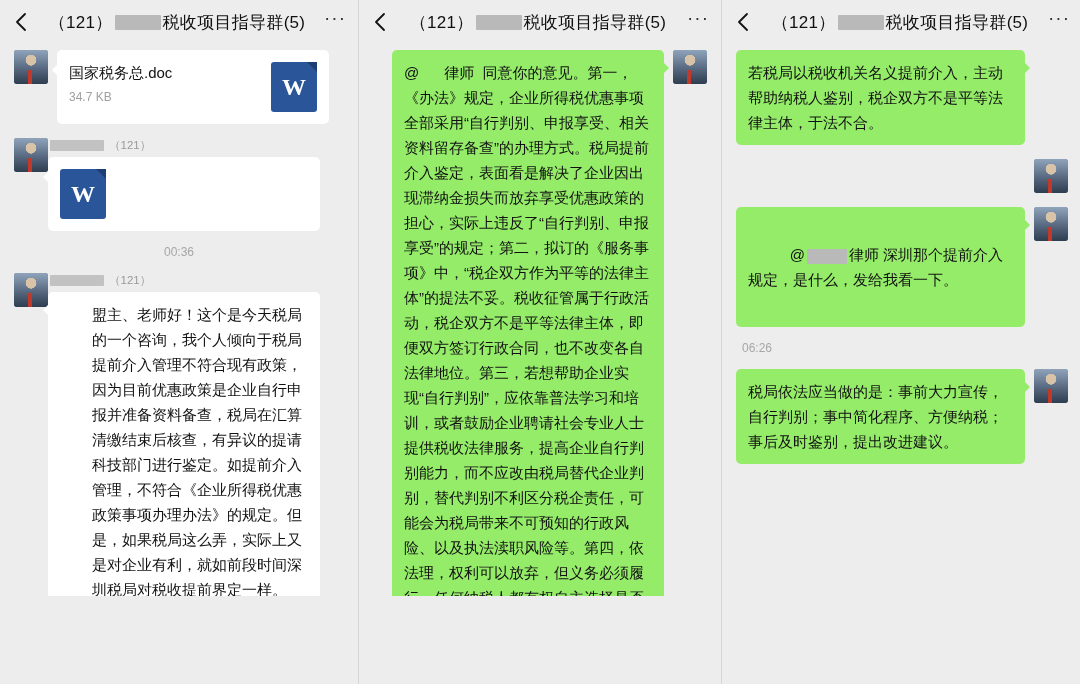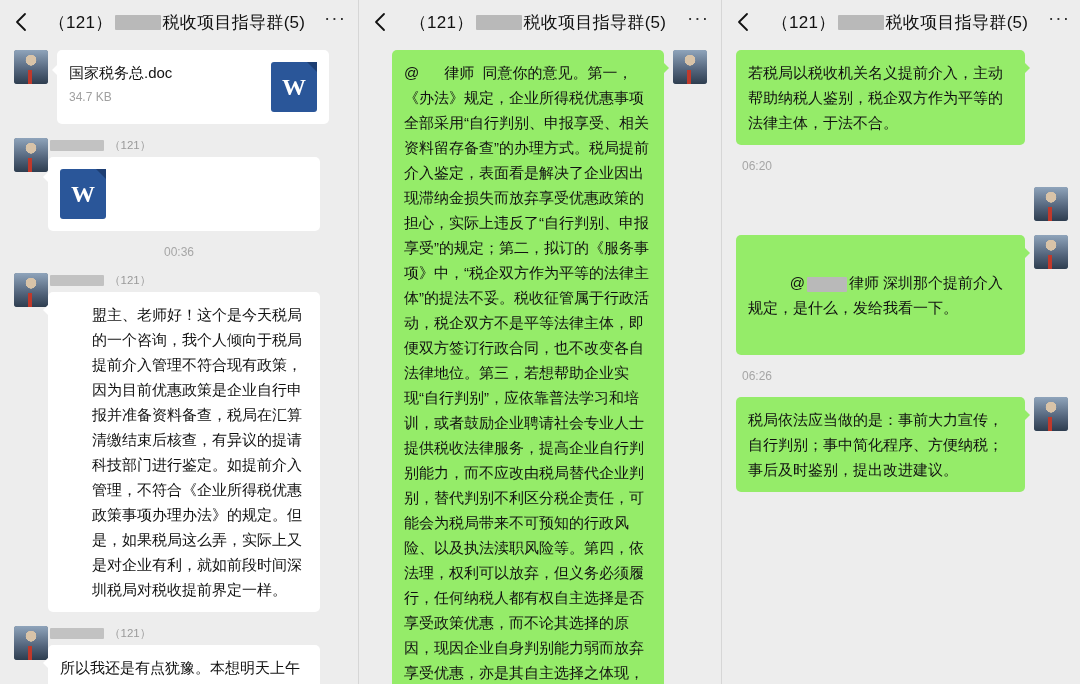--- a/index.html
+++ b/index.html
@@ -11,21 +11,21 @@
   }
   .screen {
     width: 1080px; height: 684px;
     display: flex;
     flex-direction: row;
     background: #ededed;
     overflow: hidden;
   }
   .pane {
     position: relative;
-    height: 684px;
+    height: 596px;
     background: #ededed;
     overflow: hidden;
     flex: 0 0 auto;
   }
   .pane-1 { width: 358px; }
   .pane-2 { width: 362px; }
   .pane-3 { width: 360px; }
 
   
   .header {
@@ -373,25 +373,24 @@
         <span>（121）</span>
         <span class="redact w46"></span>
         <span>税收项目指导群(5)</span>
       </div>
       <div class="more-icon">···</div>
     </div>
 
     <div class="chat">
 
       <div class="msg-row right">
-        <div class="bubble out">若税局以税收机关名义提前介入，主动帮助纳税人鉴别，税企双方作为平等的法律主体，于法不合。</div>
+        <div class="bubble out">若税局以税收机关名义提前介入，主动帮助纳税人鉴别，税企双方不是平等法律主体，于法不合。</div>
         <div class="avatar" style="visibility:hidden;"></div>
       </div>
 
-      <div class="timestamp right-ts">06:20</div>
 
       <div class="msg-row right">
         <div class="avatar">
             <div class="avatar-person"></div>
             <div class="avatar-tie"></div>
           </div>
       </div>
 
       <div class="msg-row right">
         <div class="bubble out">

